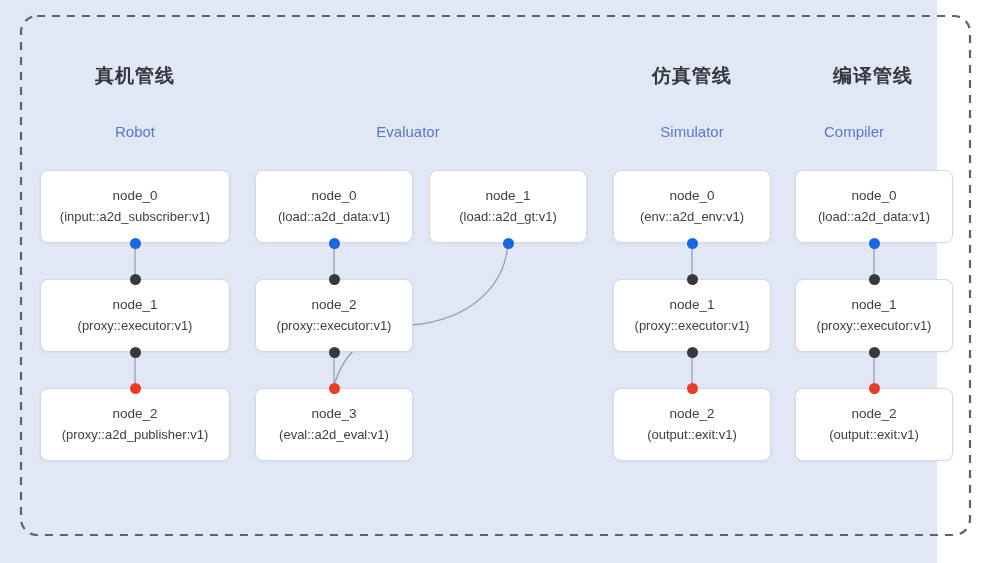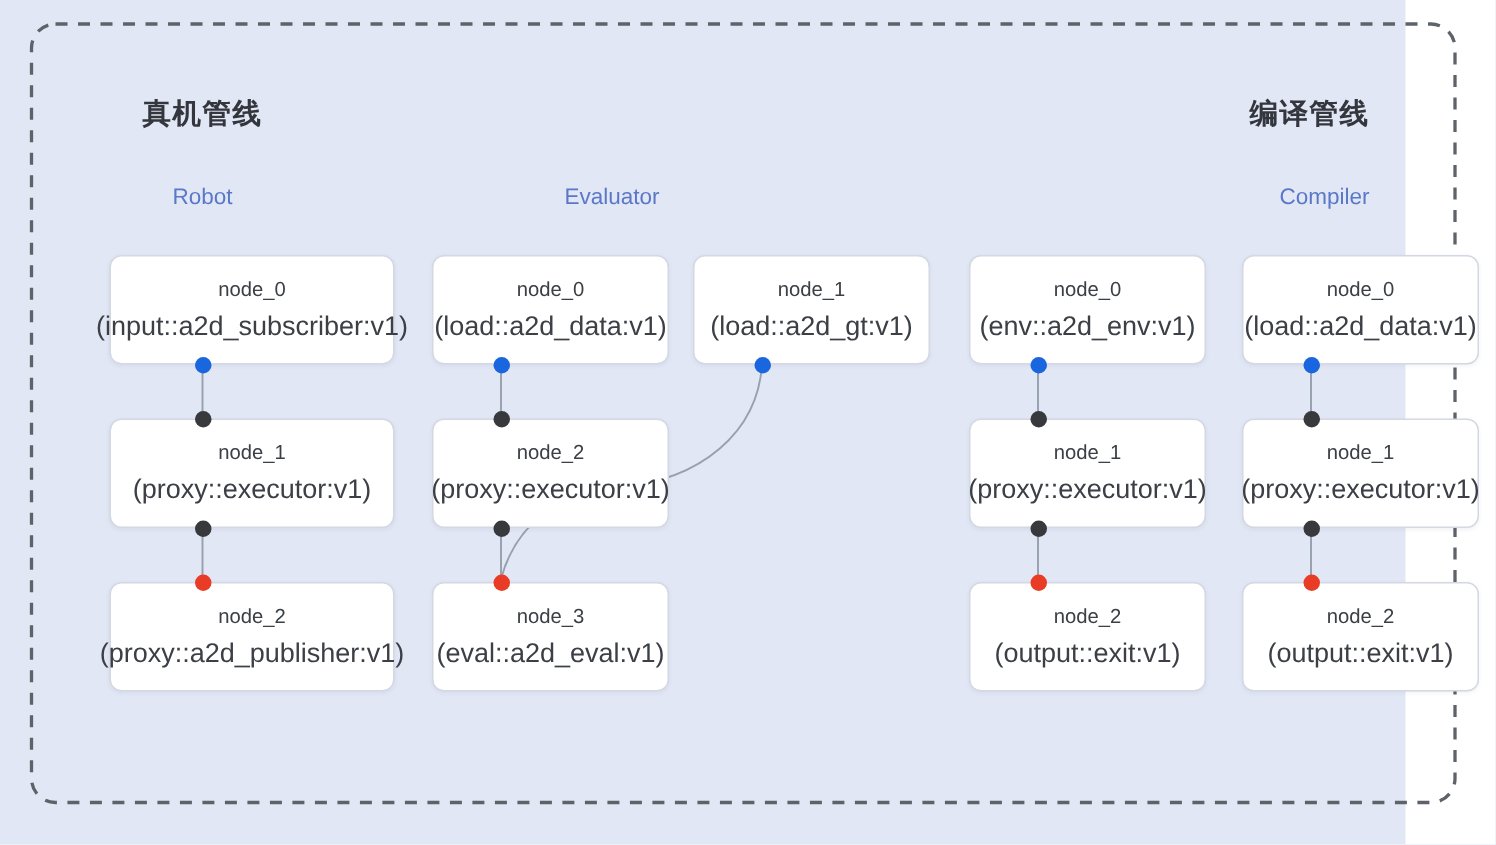--- a/index.html
+++ b/index.html
@@ -40,27 +40,26 @@
     height: 73px;
     background: #ffffff;
     border: 1px solid #d4d8e2;
     border-radius: 8px;
     box-shadow: 0 1px 3px rgba(60,70,110,0.07);
     display: flex; flex-direction: column;
     align-items: center; justify-content: center;
     gap: 3px;
     z-index: 2;
     box-sizing: border-box;
-    margin-left: 33px;
   }
   .gnode .node-name {
     font-size: 13.5px; color: #3c4046; line-height: 1.35;
   }
   .gnode .node-type {
-    font-size: 18px; color: #3c4046; line-height: 1.35;
+    font-size: 13px; color: #3c4046; line-height: 1.35;
     white-space: nowrap;
     text-align: right;
   }
   .port {
     position: absolute;
     width: 11px; height: 11px;
     border-radius: 50%;
     z-index: 3;
   }
   .port.blue  { background: #1a66de; }
@@ -85,25 +84,27 @@
     <path d="M 508 243 C 505 288 468 320 412 325 C 372 329 344 349 334 386" fill="none" stroke="#97a0ae" stroke-width="1.3"></path>
 
     <line x1="692" y1="243" x2="692" y2="279" stroke="#97a0ae" stroke-width="1.3"></line>
     <line x1="692" y1="352" x2="692" y2="388" stroke="#97a0ae" stroke-width="1.3"></line>
 
     <line x1="874" y1="243" x2="874" y2="279" stroke="#97a0ae" stroke-width="1.3"></line>
     <line x1="874" y1="352" x2="874" y2="388" stroke="#97a0ae" stroke-width="1.3"></line>
   </svg>
 
   <div class="col-title-zh" style="left:35px">真机管线</div>
+  <div class="col-title-zh" style="left:592px">仿真管线</div>
   <div class="col-title-zh" style="left:773px">编译管线</div>
 
   <div class="col-title-en" style="left:35px">Robot</div>
   <div class="col-title-en" style="left:308px">Evaluator</div>
-  <div class="col-title-en" style="left:783px">Compiler</div>
+  <div class="col-title-en" style="left:592px">Simulator</div>
+  <div class="col-title-en" style="left:754px">Compiler</div>
 
   <div class="gnode" style="left:40px; top:170px; width:190px">
     <span class="node-name">node_0</span>
     <span class="node-type">(input::a2d_subscriber:v1)</span>
   </div>
   <div class="gnode" style="left:40px; top:279px; width:190px">
     <span class="node-name">node_1</span>
     <span class="node-type">(proxy::executor:v1)</span>
   </div>
   <div class="gnode" style="left:40px; top:388px; width:190px">

